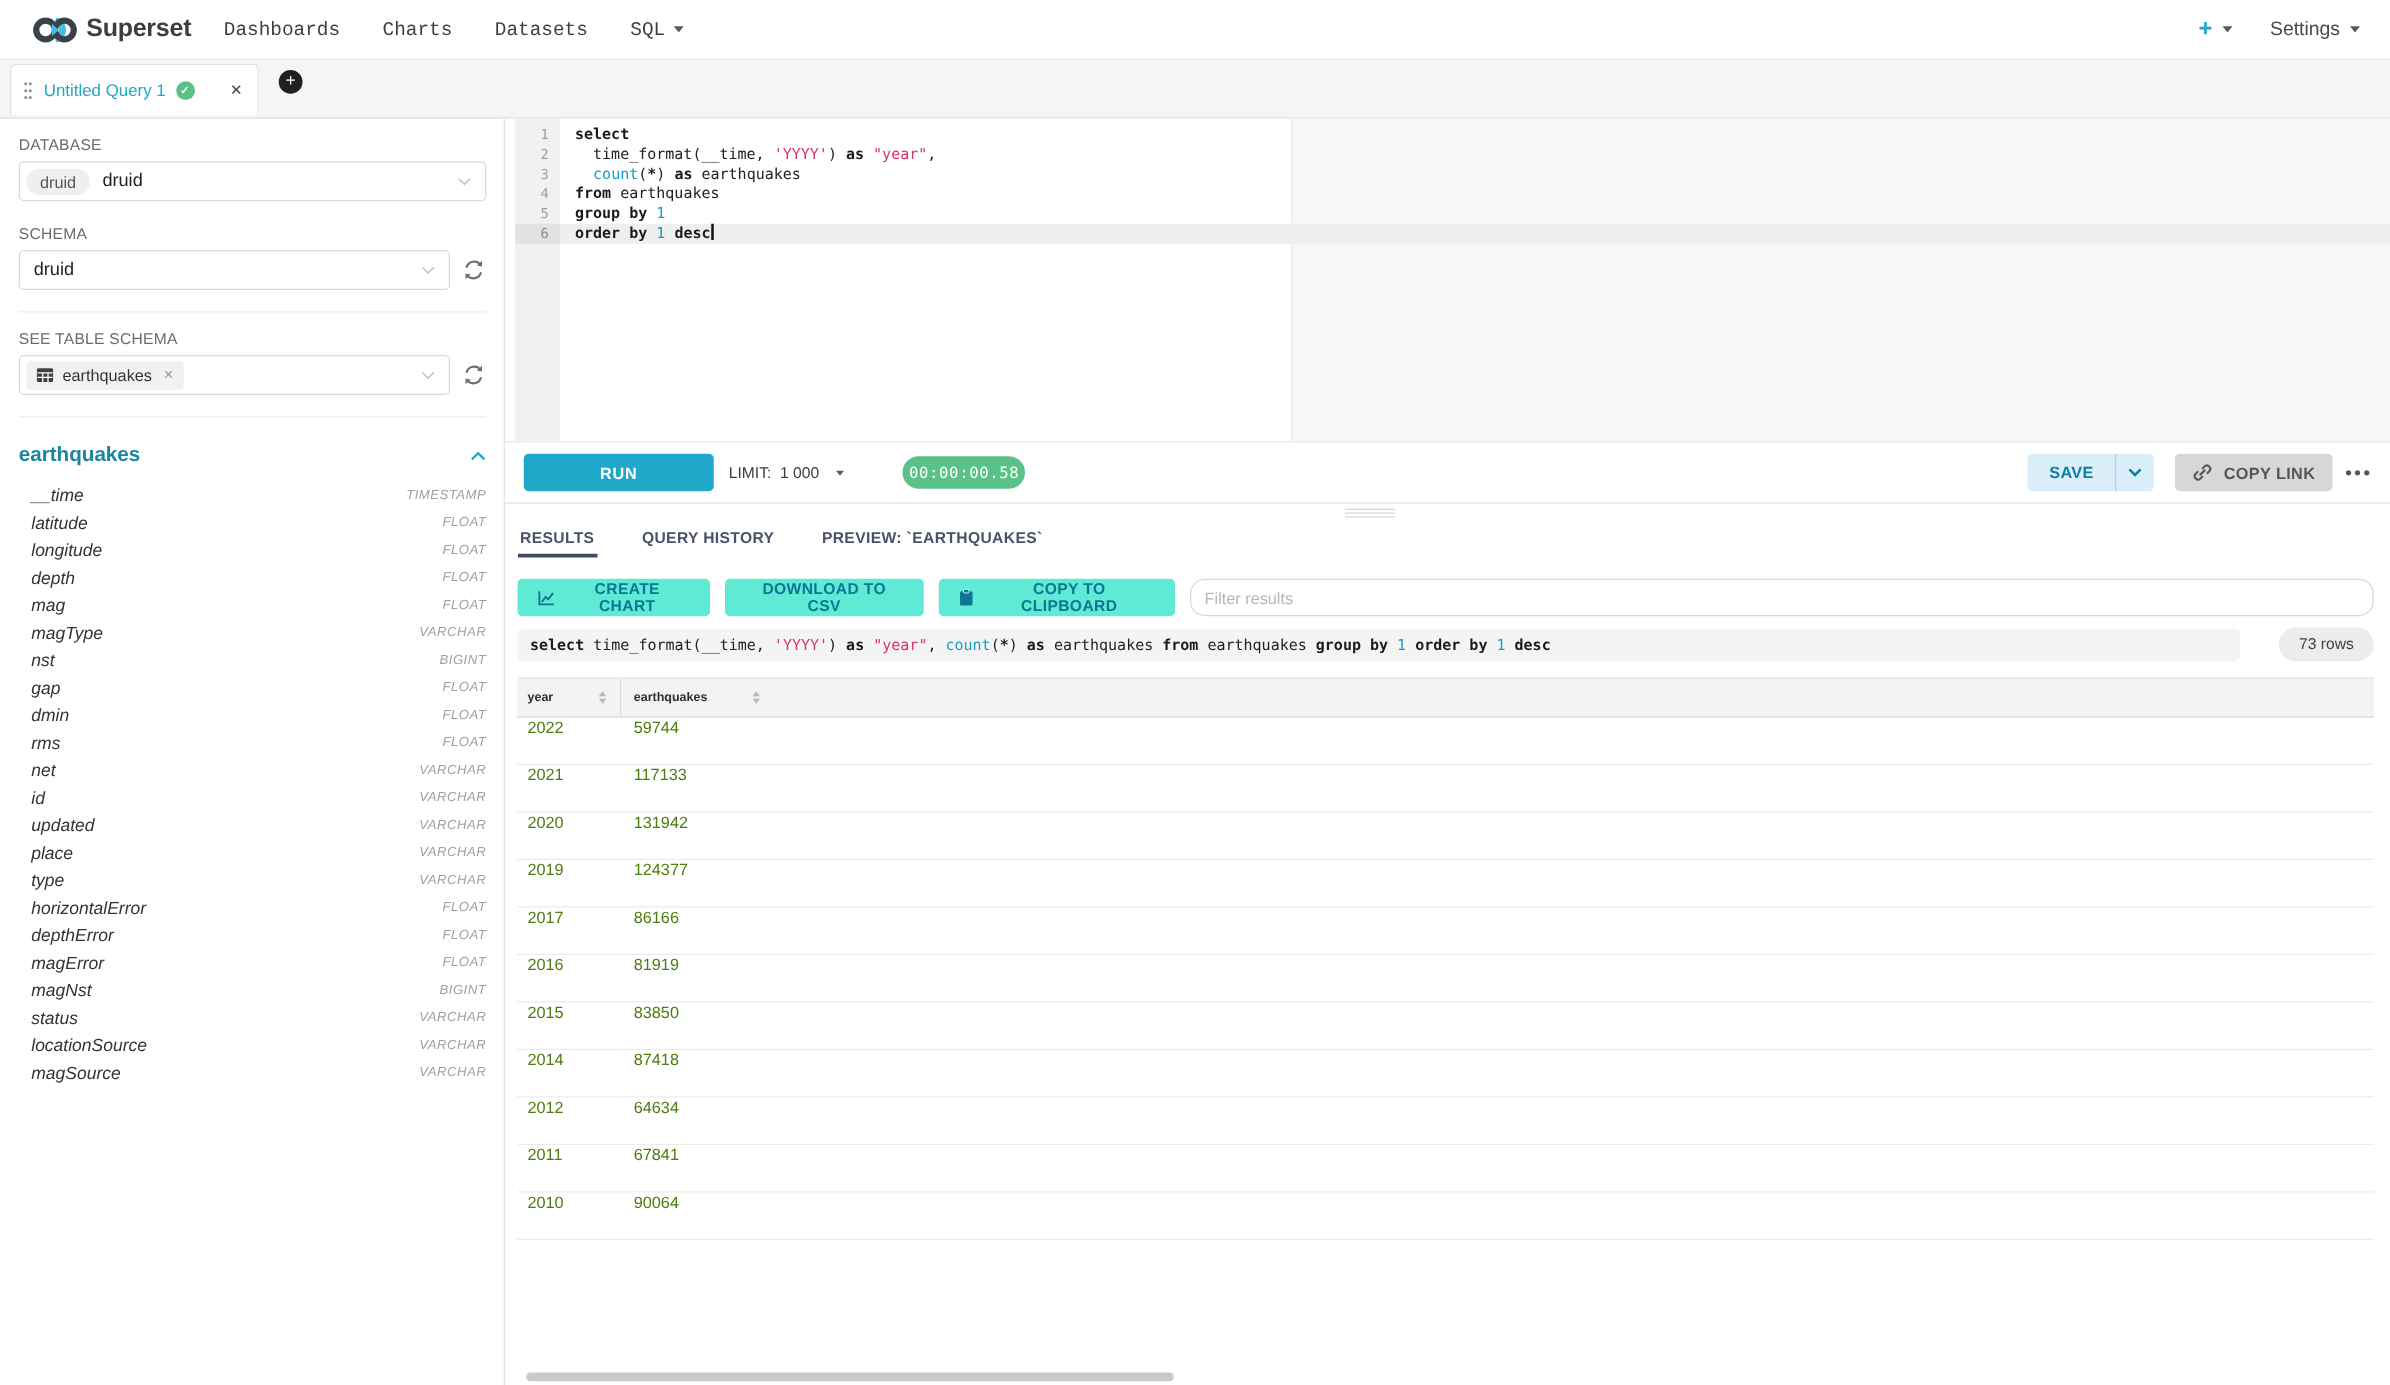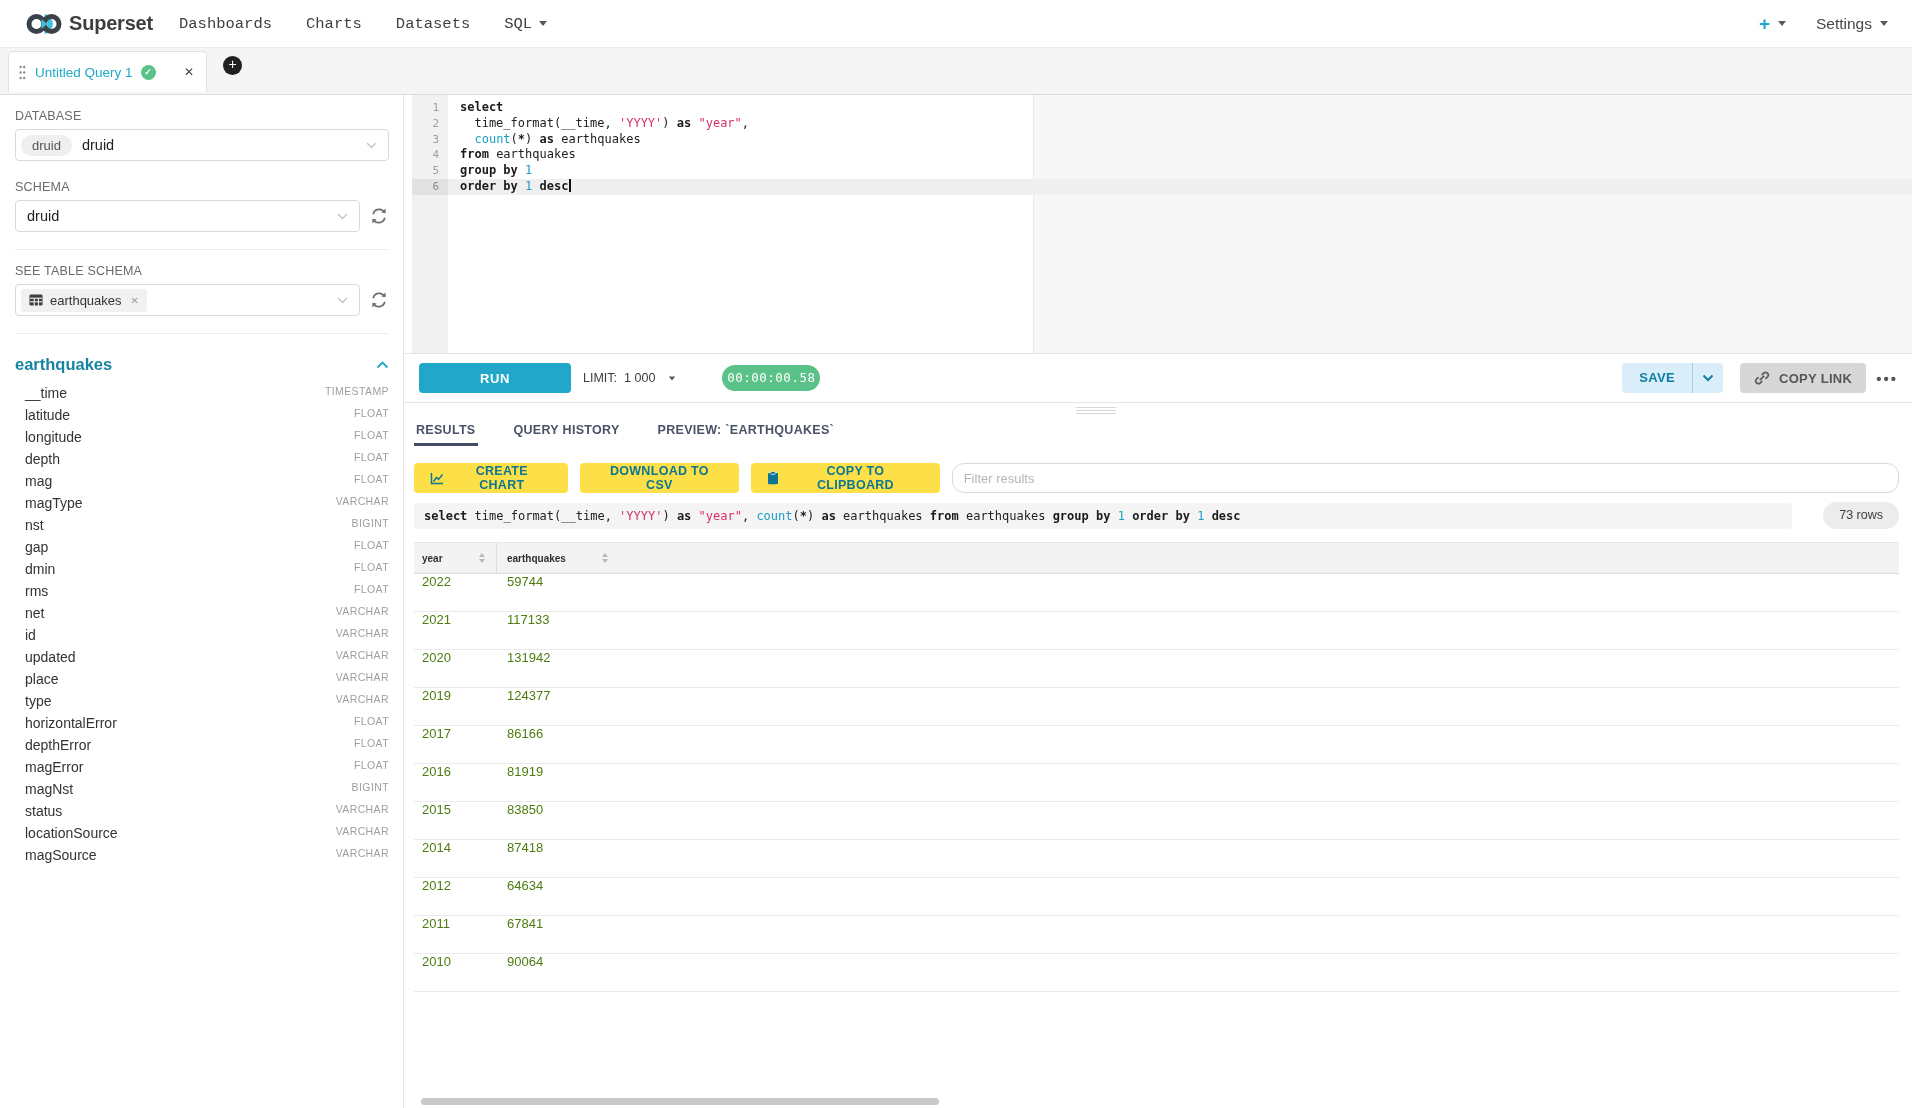--- a/index.html
+++ b/index.html
@@ -48,21 +48,21 @@
   .sel-value { font-size:14.5px; color:#222; margin-left:10px; }
   .refresh-btn { margin-left:9px; cursor:pointer; }
   .side-divider { border-top:1px solid #ededed; margin:17px 0 14px 0; }
   .tag { display:flex; align-items:center; gap:7px; background:#f1f1f1; border-radius:3px;
     padding:4px 8px; font-size:13px; color:#333; }
   .tag-x { font-size:10px; color:#9a9a9a; margin-left:2px; cursor:pointer; }
   .tbl-header-row { display:flex; align-items:center; margin-top:21px; }
   .tbl-title { font-size:16.5px; font-weight:700; color:#1985a0; }
   .collapse-btn { margin-left:auto; cursor:pointer; }
   .col-list { list-style:none; margin-top:11px; }
-  .col-row { display:flex; align-items:flex-start; height:22px; padding-left:10px; }
+  .col-row { display:flex; align-items:center; height:22px; padding-left:10px;font-style:italic; }
   .col-name { font-size:14px; color:#333; }
   .col-type { margin-left:auto; font-size:10.5px; color:#9f9f9f; letter-spacing:.4px; }
 
   
   .main { flex:1; display:flex; flex-direction:column; background:#fff; position:relative; }
 
   
   .editor { position:relative; height:258px; background:#fff; overflow:hidden; }
   .ed-margin-zone { position:absolute; left:629px; top:0; right:0; bottom:0; background:#f7f7f7;
     border-left:1px solid #e9e9e9; }
@@ -106,21 +106,21 @@
   .grip { position:absolute; left:672px; top:4px; width:40px; cursor:row-resize; }
   .grip div { height:1px; background:#d6d6d6; margin-bottom:2px; }
 
   
   .results { flex:1; padding:0 13px 0 10px; position:relative; }
   .rtabs { display:flex; gap:34px; margin-top:8px; font-size:12.5px; font-weight:700; color:#4a5268;
     letter-spacing:.3px; }
   .rtab { padding:0 2px 9px 2px; cursor:pointer; }
   .rtab.active { box-shadow:inset 0 -3px 0 #434c66; }
   .rtoolbar { display:flex; align-items:center; gap:12px; margin-top:17px; height:30px; }
-  .rbtn { height:30px; background:#fde047; color:#0d7693; border:none; border-radius:4px;
+  .rbtn { height:30px; background:#5eead4; color:#0d7693; border:none; border-radius:4px;
     font-family:inherit; font-size:12.5px; font-weight:700; letter-spacing:.3px;
     display:flex; align-items:center; gap:8px; padding:0 16px; cursor:pointer; }
   .filter-input { margin-left:auto; width:960px; height:30px; border:1px solid #d9d9d9; border-radius:12px;
     padding:0 11px; font-family:inherit; font-size:13px; color:#333; outline:none; }
   .filter-input::placeholder { color:#b5b5b5; }
   .qrow { display:flex; align-items:center; margin-top:9px; }
   .qbar { width:1378px; height:26px; background:#f4f4f4; border-radius:4px; padding:0 10px;
     font:12px/26px "DejaVu Sans Mono", monospace; white-space:pre; overflow:hidden; }
   .rows-badge { margin-left:auto; height:27px; border-radius:14px; background:#ececec; padding:0 16px;
     font-size:12.5px; color:#3f3f3f; line-height:27px; }

